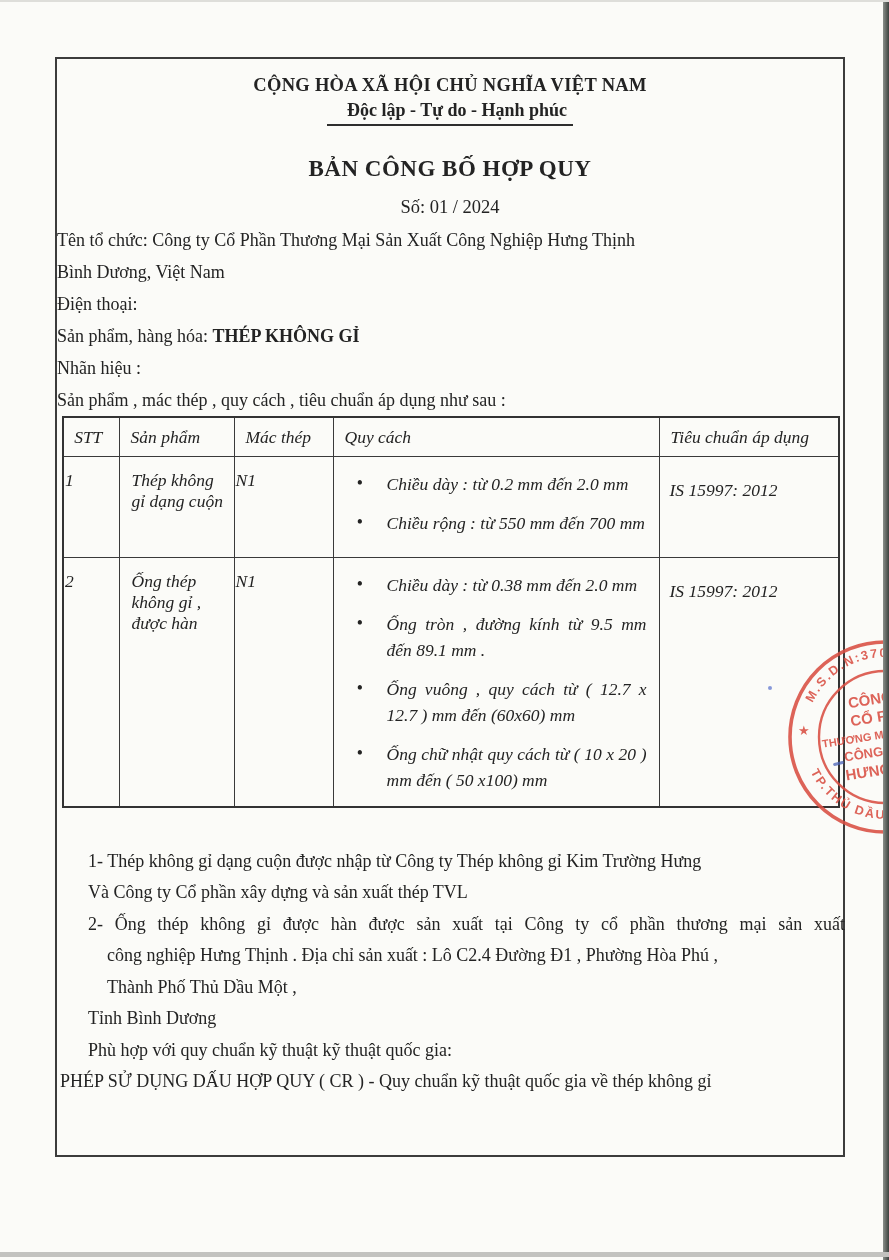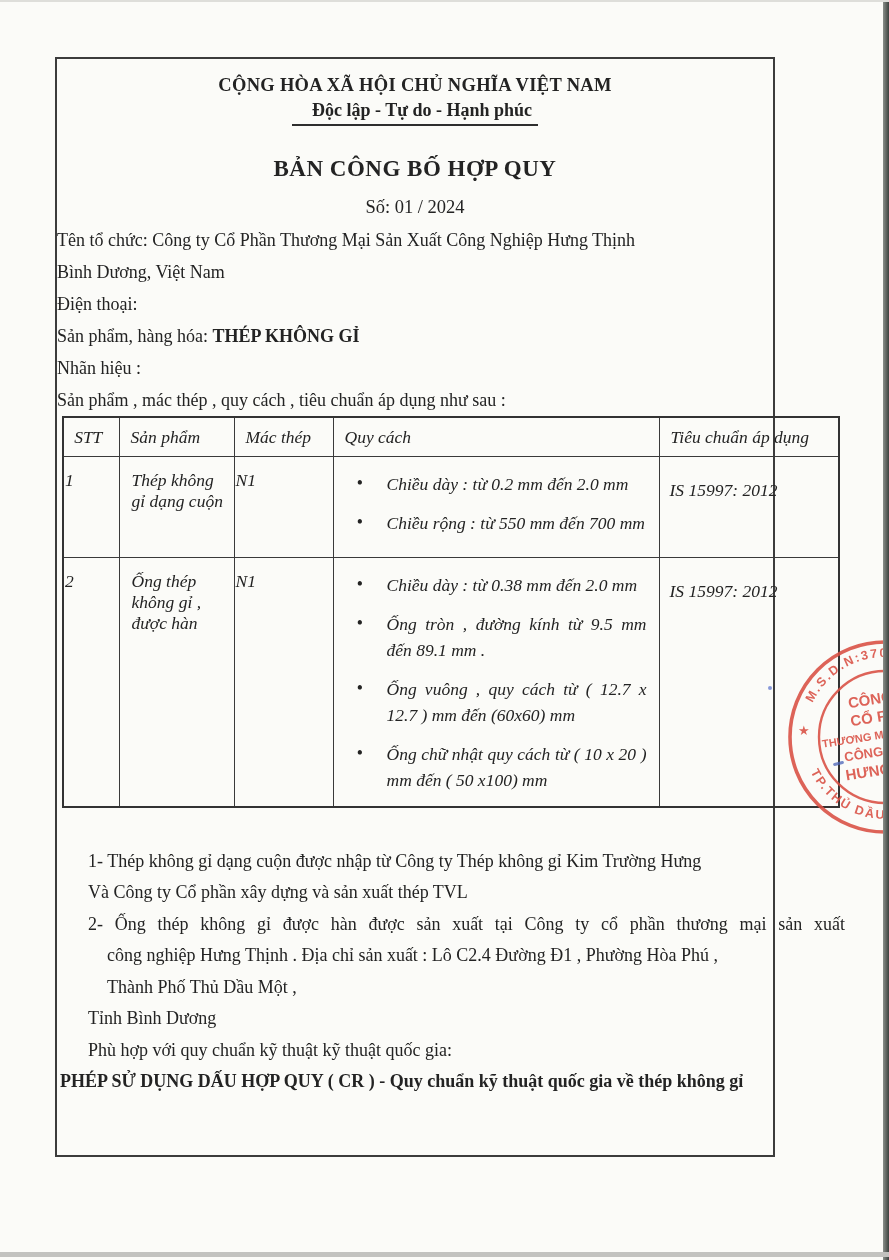--- a/index.html
+++ b/index.html
@@ -8,21 +8,21 @@
     position:relative;overflow:hidden;
     background:#fbfbf8;
     font-family:"Liberation Serif","DejaVu Serif",serif;
     color:#232323;
   }
   .scan-edge-top{position:absolute;left:0;top:0;width:889px;height:2px;background:#dededa;z-index:11;}
   .scan-edge-right{position:absolute;right:0;top:0;width:6px;height:1260px;background:linear-gradient(to right,#8a8f8a,#3c423e);z-index:10;}
   .scan-edge-bottom{position:absolute;left:0;top:1252px;width:889px;height:5px;background:#c2c2bf;z-index:11;}
 
   .frame{
-    position:absolute;left:55px;top:57px;width:720px;height:1100px;
+    position:absolute;left:55px;top:57px;width:790px;height:1100px;
     border:2px solid #3c3c3c;box-sizing:border-box;
     padding-top:14px;background:transparent;
   }
   .center{text-align:center;}
   .nat-title{font-size:18.5px;font-weight:bold;line-height:24px;letter-spacing:.3px;}
   .motto-wrap{line-height:22px;margin-top:2px;}
   .motto{display:inline-block;font-size:18px;font-weight:bold;
     border-bottom:2px solid #2e2e2e;padding:0 6px 3px 20px;}
   .doc-title{margin-top:28px;font-size:23px;font-weight:bold;line-height:30px;letter-spacing:.5px;}
   .doc-number{margin-top:10px;font-size:18.5px;line-height:26px;}
@@ -53,21 +53,21 @@
   tr.r1 td{height:101px;}
   tr.r2 td{height:235px;}
   ul.bullets{margin:0;padding:6px 0 0 53px;list-style:none;}
   ul.bullets li{position:relative;line-height:26px;text-align:justify;margin-bottom:13px;}
   ul.bullets li::before{content:"•";position:absolute;left:-30px;top:-1px;font-size:18px;}
 
   .notes{margin-left:31px;width:757px;margin-top:38px;font-size:18px;}
   .notes div{line-height:31.5px;}
   .jl{text-align:justify;text-align-last:justify;}
   .cont{padding-left:19px;}
-  .outdent{margin-left:-28px;font-weight:bold;}
+  .outdent{margin-left:-28px;}
 
   .seal{position:absolute;left:770px;top:630px;z-index:5;opacity:.88;}
   .pen-mark-1{position:absolute;left:833px;top:762px;width:11px;height:3px;background:#4a63b8;transform:rotate(-14deg);border-radius:2px;opacity:.75;z-index:6;}
   .pen-mark-2{position:absolute;left:768px;top:686px;width:4px;height:4px;background:#3a57c4;border-radius:50%;opacity:.6;z-index:6;}
 </style>
 </head>
 <body>
 
 <div class="scan-edge-top"></div>
 

